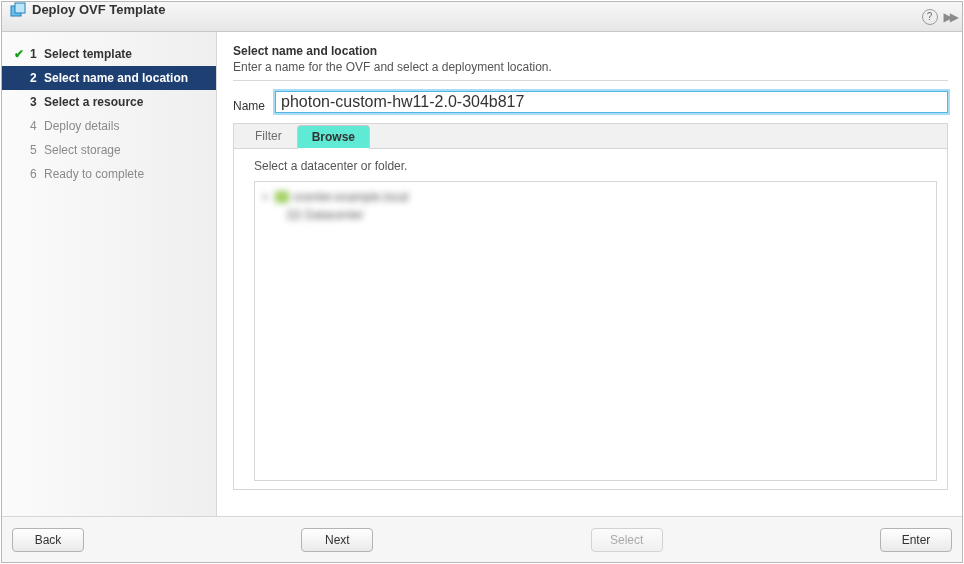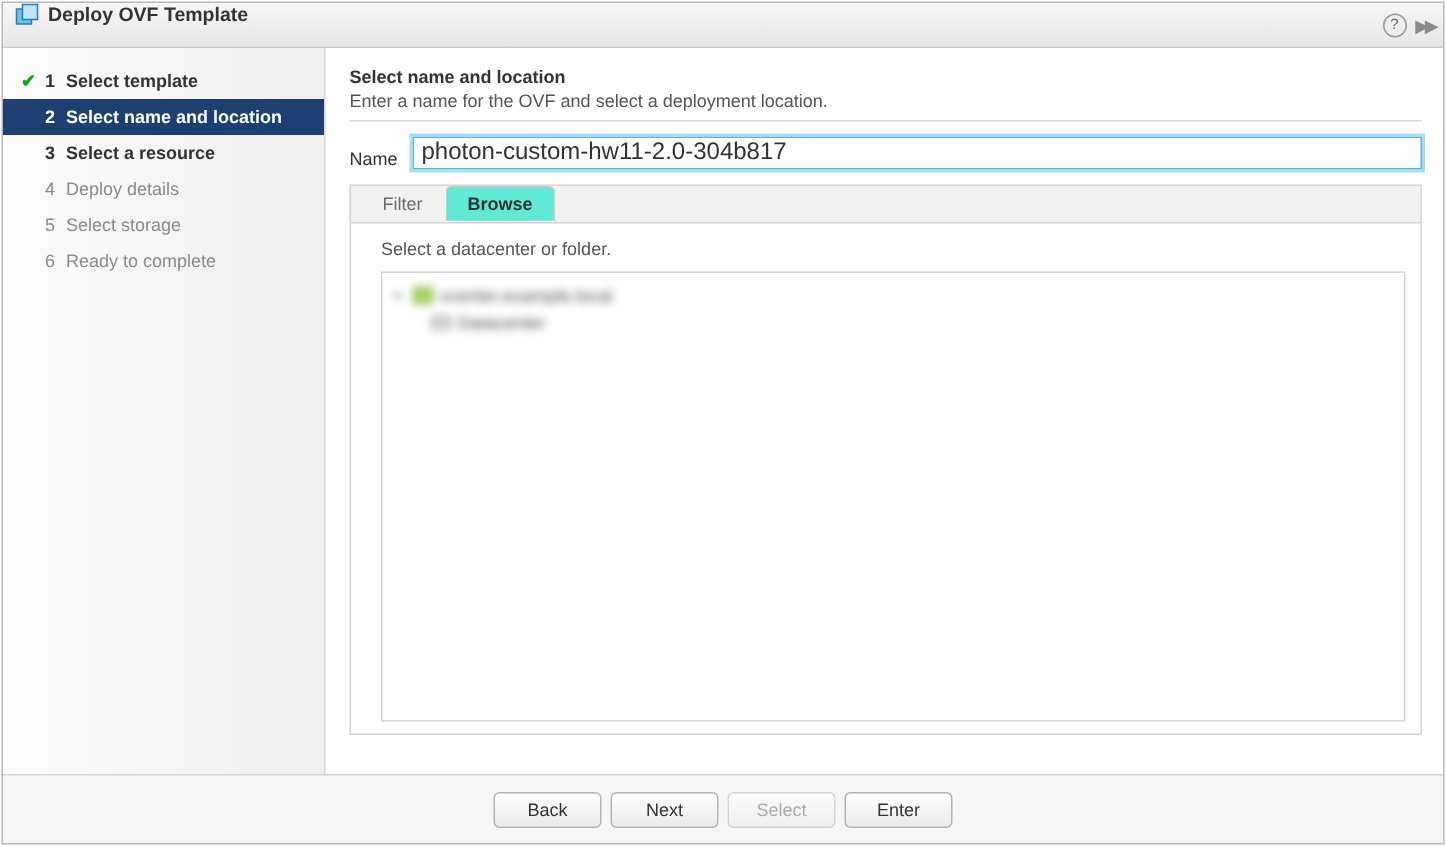--- a/index.html
+++ b/index.html
@@ -129,21 +129,21 @@
     padding:2px 5px;
     font-size:16px;
     color:#333;
     background:#fff;
   }
   .tabs-row {
     height:26px;
     background:#f1f1f1;
     border:1px solid #d6d6d6;
     display:flex;
-    align-items:flex-start;
+    align-items:center;
     padding-left:6px;
     position:relative;
   }
   .tab {
     height:24px;
     padding:0 14px;
     line-height:22px;
     font-size:12px;
     color:#6c6c6c;
     border:1px solid transparent;
@@ -188,21 +188,21 @@
   .node-icon {
     width:14px; height:14px;
     display:inline-block;
   }
   .footer {
     height:46px;
     border-top:1px solid #d6d6d6;
     background:#f6f6f6;
     display:flex;
     align-items:center;
-    justify-content:center;
+    justify-content:space-between;
     padding:0 10px;
     gap:6px;
   }
   .btn {
     min-width:72px;
     height:24px;
     border:1px solid #b3b3b3;
     background:linear-gradient(#ffffff,#eaeaea);
     border-radius:4px;
     font-size:12px;

